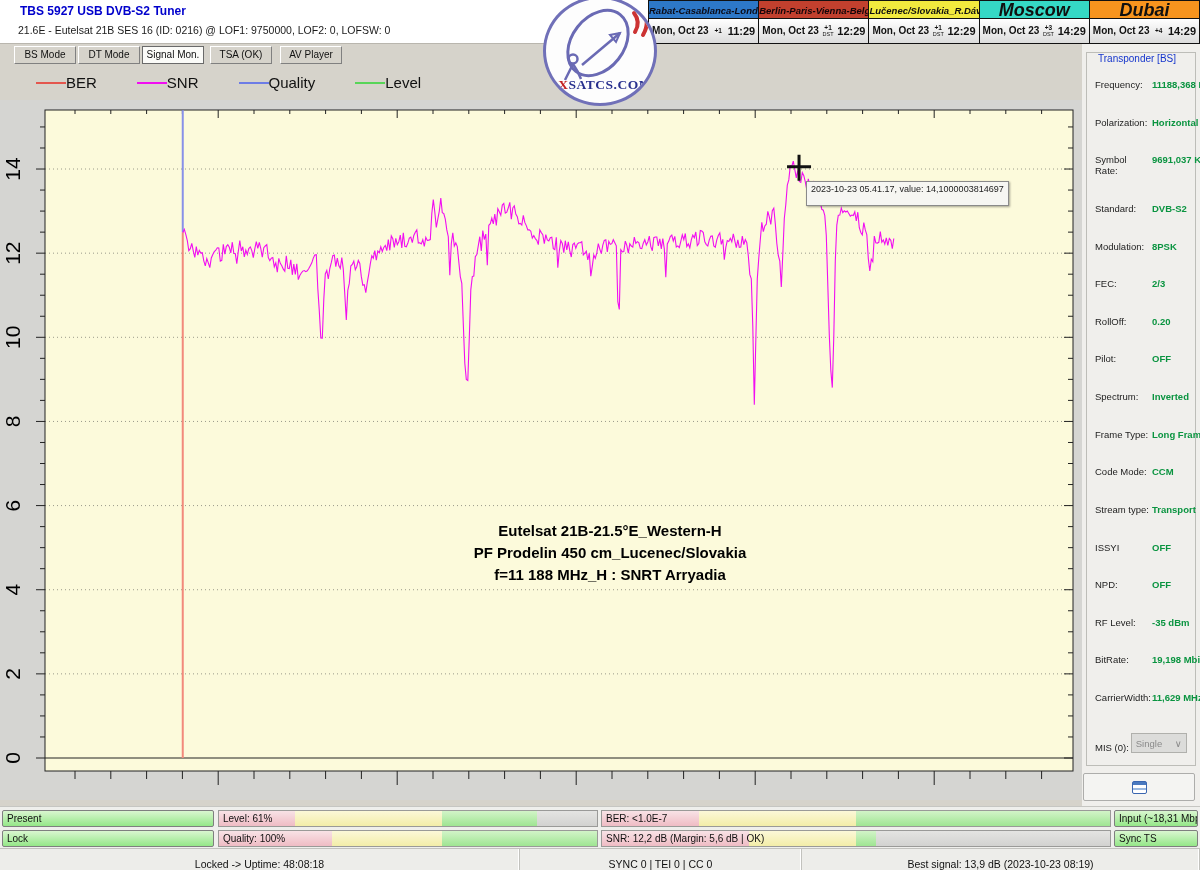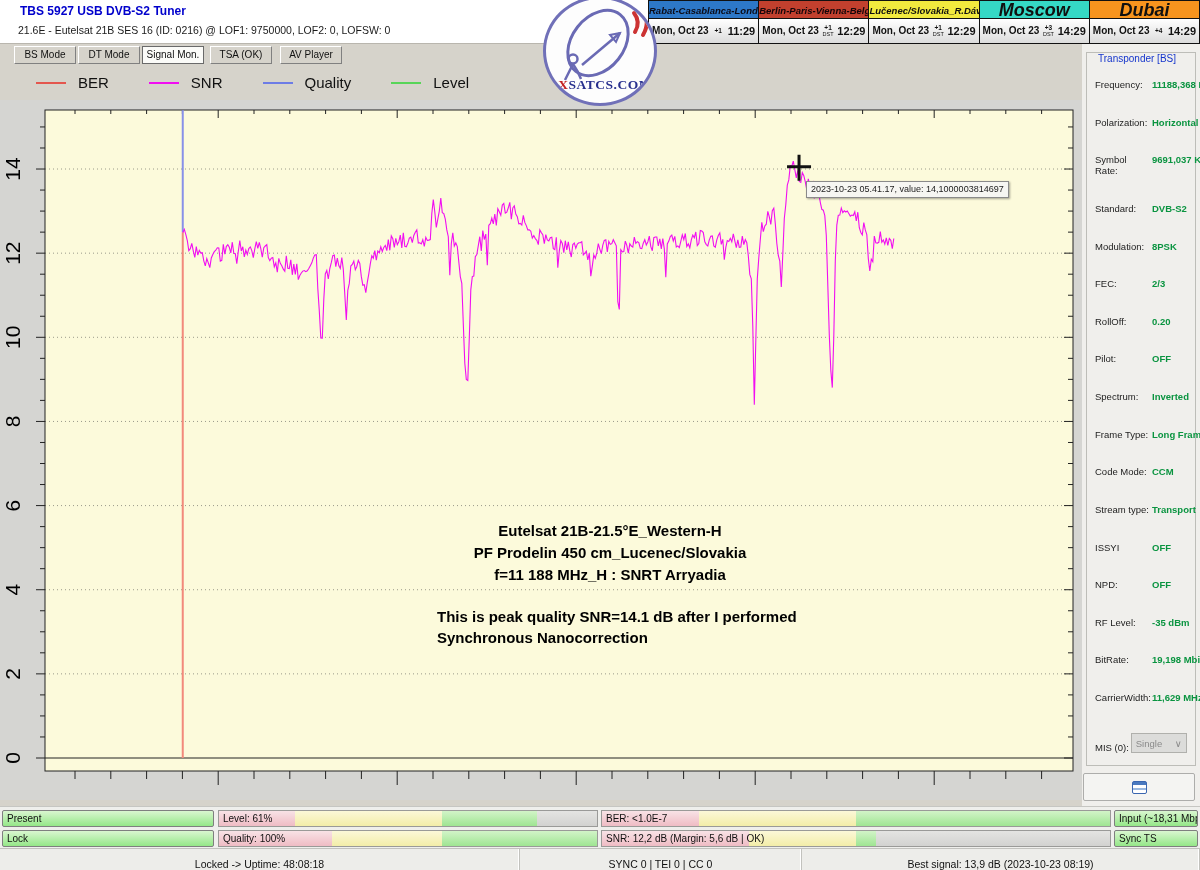--- a/index.html
+++ b/index.html
@@ -30,31 +30,31 @@
              font-family:"Liberation Serif",serif;font-weight:bold;font-size:13.5px;letter-spacing:.5px;}
   .logo-dx{color:#c32222;margin-top:28px;} .logo-rest{color:#28308e;}
   
   .tabbar{position:absolute;left:0;top:44px;width:1082px;height:22px;}
   .tab{position:absolute;top:2px;height:18px;width:62px;font-size:10px;text-align:center;line-height:16px;
        background:#d6d3cb;border:1px solid #808080;border-top-color:#ffffff;border-left-color:#ffffff;
        cursor:default;white-space:nowrap;}
   .tab.active{background:#fbfbf8;border:1px solid #6a6a6a;}
   
   .legend{position:absolute;left:36px;top:74px;display:flex;align-items:center;gap:40px;}
-  .legend-item{display:flex;align-items:center;gap:12px;}
+  .legend-item{display:flex;align-items:center;}
   .legend-dash{width:30px;height:0;border-top:2px solid #000;}
   .legend-label{font-size:15px;color:#111;}
   
   .chartarea{position:absolute;left:0;top:100px;width:1082px;height:700px;background:#d5d5d2;}
   .chartarea svg{position:absolute;left:0;top:-100px;}
   .anno1{position:absolute;left:375px;top:420px;width:470px;text-align:center;
          font-weight:bold;font-size:15px;line-height:22px;color:#000;}
   .anno2{position:absolute;left:437px;top:506px;width:400px;text-align:left;
          font-weight:bold;font-size:15px;line-height:21px;color:#000;}
-  .tooltip{position:absolute;left:806px;top:81px;height:17px;background:#f6f6f2;border:1px solid #8a8a8a;
+  .tooltip{position:absolute;left:806px;top:81px;height:25px;background:#f6f6f2;border:1px solid #8a8a8a;
            box-shadow:1px 1px 2px rgba(0,0,0,.35);font-size:9px;line-height:15px;padding:0 4px;white-space:nowrap;color:#222;}
   
   .rightpanel{position:absolute;left:1082px;top:44px;width:118px;height:762px;background:#f0efec;}
   .groupbox{position:absolute;left:4px;top:8px;width:110px;height:714px;border:1px solid #bdbdb8;border-radius:0;}
   .grouplabel{position:absolute;left:8px;top:0;background:#f0efec;padding:0 3px;font-size:10px;color:#1535cc;}
   .tp-rows{position:absolute;left:8px;top:26px;width:100px;height:624px;display:flex;flex-direction:column;justify-content:space-between;}
   .tp-row{display:flex;align-items:baseline;}
   .tp-label{font-size:9.5px;color:#222;width:57px;flex:none;}
   .tp-value{font-size:9.5px;font-weight:bold;color:#0a9440;white-space:nowrap;}
   .mis-row{position:absolute;left:8px;top:680px;width:100px;display:flex;align-items:flex-end;}
@@ -327,24 +327,20 @@
         <line x1="182.752" y1="110.12199999999996" x2="182.752" y2="232.125" stroke="#8890e8" stroke-width="2"></line>
         <line x1="182.752" y1="232.125" x2="182.752" y2="758" stroke="#f2897b" stroke-width="2"></line>
         <path d="M182.8 232.8L184.3 229.4L185.8 234.4L187.3 240.5L188.8 250.6L190.3 248.7L191.8 243.4L193.3 251.1L194.8 257.3L196.3 246.6L197.8 255.1L199.3 250.4L200.8 253.0L202.3 252.6L203.8 260.8L205.3 265.9L206.8 258.6L208.3 262.9L209.8 267.7L211.3 258.0L212.8 254.5L214.3 251.7L215.8 250.2L217.3 247.8L218.8 248.0L220.3 261.1L221.8 260.3L223.3 244.4L224.8 254.1L226.3 246.6L227.8 244.7L229.3 247.3L230.8 252.8L232.3 242.2L233.8 253.3L235.3 253.6L236.8 263.6L238.3 251.4L239.8 240.6L241.3 251.0L242.8 246.8L244.3 257.0L245.8 250.1L247.3 254.5L248.8 248.5L250.3 246.9L251.8 250.6L253.3 257.6L254.8 248.9L256.3 241.5L257.8 248.3L259.3 242.4L260.8 248.6L262.3 257.2L263.8 247.7L265.3 246.0L266.8 244.7L268.3 257.6L269.8 260.7L271.3 258.3L272.8 257.6L274.3 266.8L275.8 262.9L277.3 272.1L278.8 258.4L280.3 263.3L281.8 265.7L283.3 269.2L284.8 271.2L286.3 255.7L287.8 268.3L289.3 268.6L290.8 259.8L292.3 274.8L293.8 264.2L295.3 274.3L296.8 263.8L298.3 279.6L299.8 275.6L301.3 273.0L302.8 271.1L304.3 270.6L305.8 271.7L307.3 270.8L308.8 268.5L310.3 265.7L311.8 262.8L313.3 258.1L314.8 255.0L316.3 254.6L317.8 288.4L319.3 311.0L320.8 338.0L322.3 338.2L323.8 299.3L325.3 274.0L326.8 270.4L328.3 279.0L329.8 268.5L331.3 262.7L332.8 255.7L334.3 255.0L335.8 266.6L337.3 258.1L338.8 265.5L340.3 268.5L341.8 257.6L343.3 269.4L344.8 294.5L346.3 319.9L347.8 290.4L349.3 283.4L350.8 266.1L352.3 264.5L353.8 261.2L355.3 269.7L356.8 266.5L358.3 260.4L359.8 263.5L361.3 276.4L362.8 285.2L364.3 284.7L365.8 292.7L367.3 282.3L368.8 273.8L370.3 263.8L371.8 255.7L373.3 258.3L374.8 250.6L376.3 260.2L377.8 251.0L379.3 252.8L380.8 246.8L382.3 251.5L383.8 247.4L385.3 245.4L386.8 250.7L388.3 239.5L389.8 250.3L391.3 235.9L392.8 238.7L394.3 247.4L395.8 238.4L397.3 244.7L398.8 241.7L400.3 235.1L401.8 247.9L403.3 232.7L404.8 246.4L406.3 246.8L407.8 243.3L409.3 238.2L410.8 237.1L412.3 242.7L413.8 235.4L415.3 232.2L416.8 229.8L418.3 243.1L419.8 242.8L421.3 243.9L422.8 239.8L424.3 246.4L425.8 237.3L427.3 240.4L428.8 240.1L430.3 239.6L431.8 213.5L433.3 199.6L434.8 212.0L436.3 227.5L437.8 219.2L439.3 211.1L440.8 198.1L442.3 212.7L443.8 213.6L445.3 219.1L446.8 229.9L448.3 236.7L449.8 275.3L451.3 243.7L452.8 232.8L454.3 246.0L455.8 242.9L457.3 246.6L458.8 261.7L460.3 276.6L461.8 283.3L463.3 324.0L464.8 363.3L466.3 379.4L467.8 380.5L469.3 337.4L470.8 289.9L472.3 276.6L473.8 276.0L475.3 256.7L476.8 254.5L478.3 245.6L479.8 236.7L481.3 250.9L482.8 230.6L484.3 239.5L485.8 234.1L487.3 265.2L488.8 225.3L490.3 223.7L491.8 218.2L493.3 223.8L494.8 214.1L496.3 225.5L497.8 208.8L499.3 211.7L500.8 215.3L502.3 205.1L503.8 203.4L505.3 213.1L506.8 212.2L508.3 207.8L509.8 202.3L511.3 219.3L512.8 207.9L514.3 205.8L515.8 214.1L517.3 216.7L518.8 223.9L520.3 223.4L521.8 225.0L523.3 215.4L524.8 222.4L526.3 225.6L527.8 229.9L529.3 229.8L530.8 231.2L532.3 238.0L533.8 235.6L535.3 238.6L536.8 240.4L538.3 244.6L539.8 229.9L541.3 232.6L542.8 234.7L544.3 243.6L545.8 234.7L547.3 240.0L548.8 240.9L550.3 237.7L551.8 237.2L553.3 248.6L554.8 249.5L556.3 237.3L557.8 267.6L559.3 250.8L560.8 240.5L562.3 243.4L563.8 252.7L565.3 240.7L566.8 249.8L568.3 241.9L569.8 250.9L571.3 257.0L572.8 244.5L574.3 243.0L575.8 248.3L577.3 244.1L578.8 242.8L580.3 242.8L581.8 241.7L583.3 254.9L584.8 253.2L586.3 251.1L587.8 260.0L589.3 253.2L590.8 276.1L592.3 266.1L593.8 255.0L595.3 258.3L596.8 252.9L598.3 243.6L599.8 249.1L601.3 253.6L602.8 245.2L604.3 240.4L605.8 239.8L607.3 252.0L608.8 241.4L610.3 244.4L611.8 243.7L613.3 239.7L614.8 242.7L616.3 245.8L617.8 301.6L619.3 309.4L620.8 249.6L622.3 251.8L623.8 251.5L625.3 241.1L626.8 245.4L628.3 253.1L629.8 243.8L631.3 246.0L632.8 247.0L634.3 237.1L635.8 243.3L637.3 241.7L638.8 242.5L640.3 248.4L641.8 248.7L643.3 243.2L644.8 239.7L646.3 244.9L647.8 242.0L649.3 236.1L650.8 246.6L652.3 250.8L653.8 237.7L655.3 237.0L656.8 237.0L658.3 245.8L659.8 238.8L661.3 248.9L662.8 238.5L664.3 248.8L665.8 277.2L667.3 244.0L668.8 241.1L670.3 236.6L671.8 235.0L673.3 241.0L674.8 236.4L676.3 247.0L677.8 245.9L679.3 247.6L680.8 241.3L682.3 234.8L683.8 239.7L685.3 233.5L686.8 246.5L688.3 243.9L689.8 247.9L691.3 239.9L692.8 235.1L694.3 237.7L695.8 232.0L697.3 245.5L698.8 243.6L700.3 230.6L701.8 231.1L703.3 232.6L704.8 241.8L706.3 244.6L707.8 246.0L709.3 239.9L710.8 236.3L712.3 235.9L713.8 246.0L715.3 247.2L716.8 239.8L718.3 235.5L719.8 232.9L721.3 244.4L722.8 239.3L724.3 259.8L725.8 247.4L727.3 240.6L728.8 241.4L730.3 238.3L731.8 241.8L733.3 233.9L734.8 240.9L736.3 247.6L737.8 239.9L739.3 247.3L740.8 247.1L742.3 236.1L743.8 244.7L745.3 239.5L746.8 242.7L748.3 255.8L749.8 274.4L751.3 278.8L752.8 326.6L754.3 404.7L755.8 340.9L757.3 278.6L758.8 257.8L760.3 239.7L761.8 222.3L763.3 231.6L764.8 226.0L766.3 224.2L767.8 211.3L769.3 216.8L770.8 224.5L772.3 210.8L773.8 208.3L775.3 223.6L776.8 243.2L778.3 255.5L779.8 261.1L781.3 287.0L782.8 254.3L784.3 218.5L785.8 204.5L787.3 185.1L788.8 179.9L790.3 165.6L791.8 166.2L793.3 161.2L794.8 169.6L796.3 177.8L797.8 170.3L799.3 181.5L800.8 182.3L802.3 172.5L803.8 175.7L805.3 181.8L806.8 190.0L808.3 178.8L809.8 186.6L811.3 183.2L812.8 181.7L814.3 198.4L815.8 192.1L817.3 196.3L818.8 193.6L820.3 202.3L821.8 209.3L823.3 210.2L824.8 215.6L826.3 235.5L827.8 284.9L829.3 335.2L830.8 370.1L832.3 387.6L833.8 335.9L835.3 260.7L836.8 225.1L838.3 215.2L839.8 215.1L841.3 208.0L842.8 212.6L844.3 210.8L845.8 212.0L847.3 211.0L848.8 213.6L850.3 216.1L851.8 215.0L853.3 215.5L854.8 211.8L856.3 221.0L857.8 212.2L859.3 227.7L860.8 232.5L862.3 234.9L863.8 222.6L865.3 229.9L866.8 234.5L868.3 258.5L869.8 271.0L871.3 259.2L872.8 261.7L874.3 236.1L875.8 242.8L877.3 243.1L878.8 242.3L880.3 231.6L881.8 242.3L883.3 239.9L884.8 244.1L886.3 237.8L887.8 245.3L889.3 238.4L890.8 240.3L892.3 248.7L893.8 238.5" fill="none" stroke="#f10ef1" stroke-width="1.1"></path>
         <path d="M787.038 166.813 H811.038 M799.038 154.813 V180.813" stroke="#111" stroke-width="3" fill="none"></path>
       </svg>
     <div class="anno1" id="anno1">
         <div>Eutelsat 21B-21.5°E_Western-H</div>
         <div>PF Prodelin 450 cm_Lucenec/Slovakia</div>
         <div>f=11 188 MHz_H : SNRT Arryadia</div>
       </div>
-    <div class="anno2" id="anno2">
-        <div>This is peak quality SNR=14.1 dB after I performed</div>
-        <div>Synchronous Nanocorrection</div>
-      </div>
     <div class="tooltip">2023-10-23 05.41.17, value: 14,1000003814697</div>
   </div>
 
   <div class="rightpanel">
     <div class="groupbox">
       <div class="grouplabel">Transponder [BS]</div>
       <div class="tp-rows" id="tprows">
           <div class="tp-row">
             <span class="tp-label">Frequency:</span>
             <span class="tp-value">11188,368 MHz</span>

